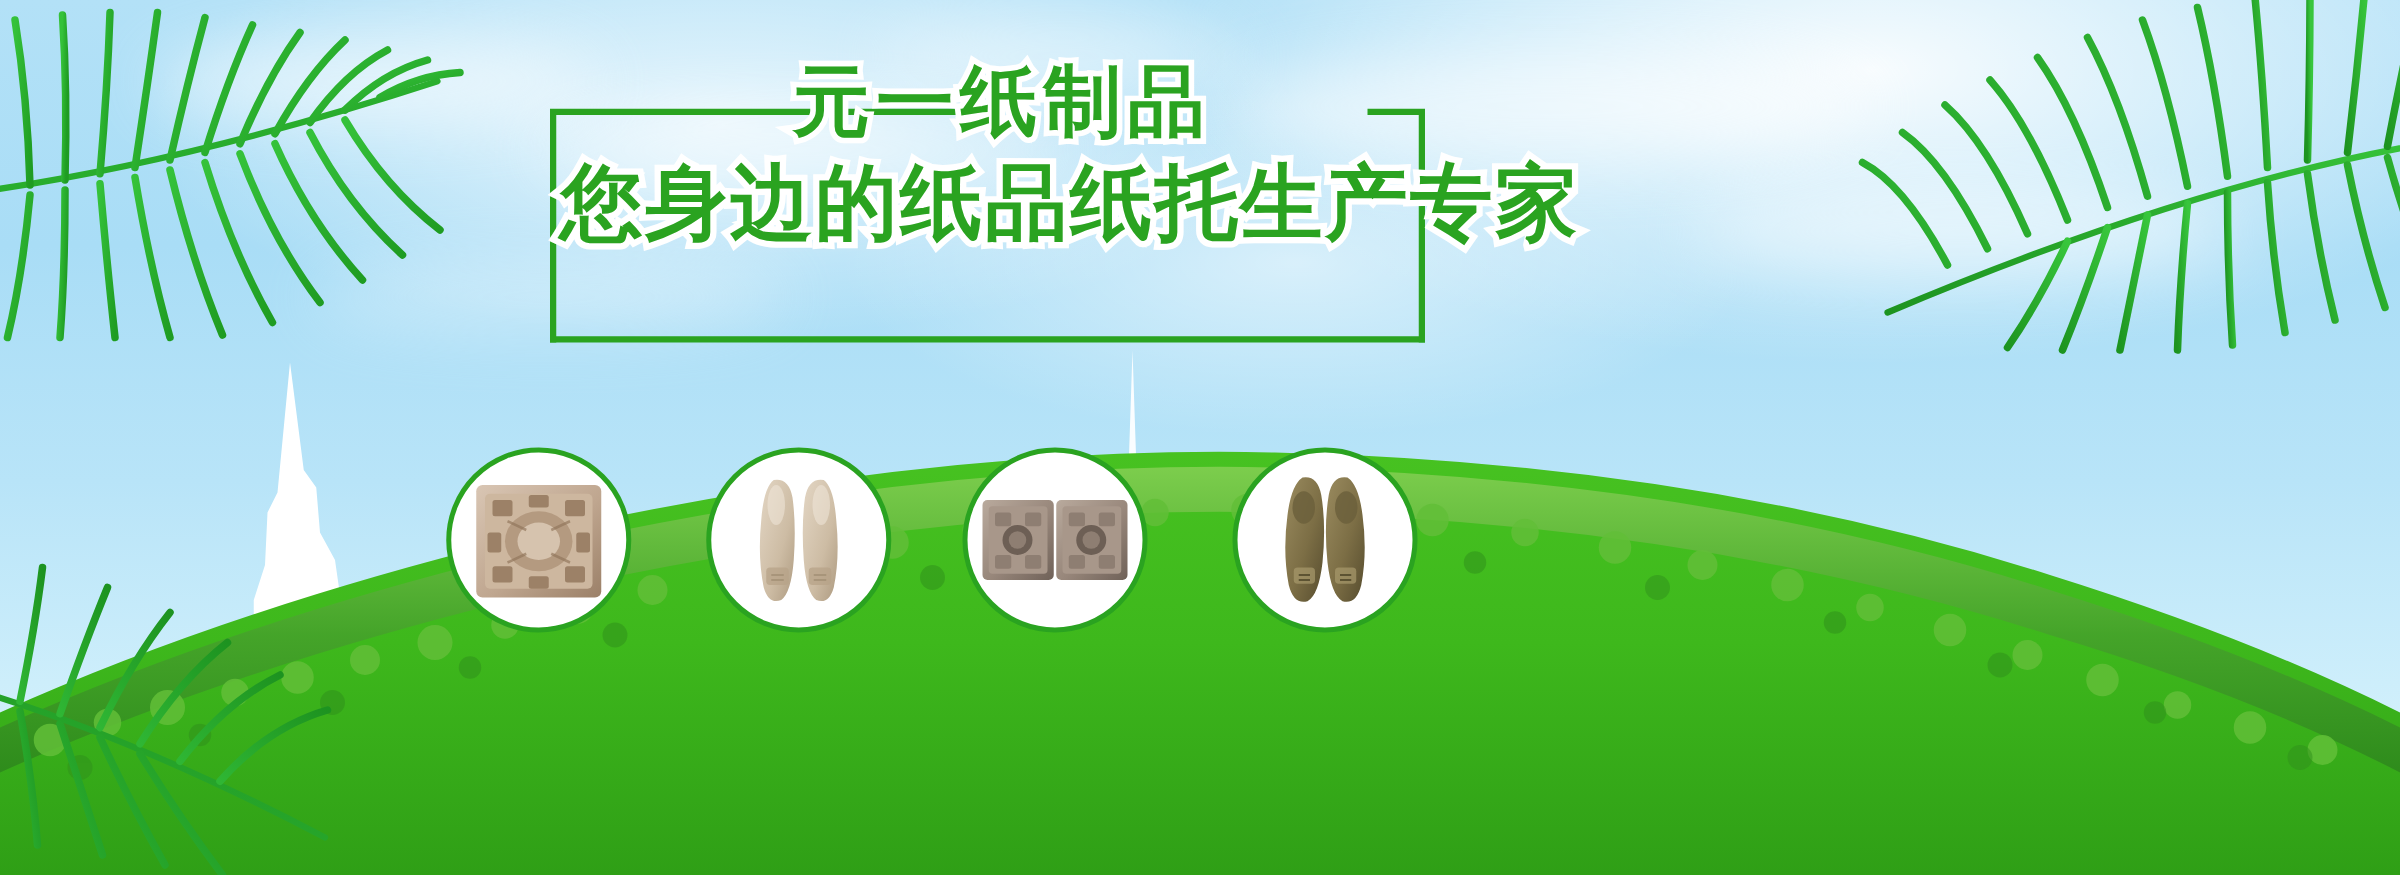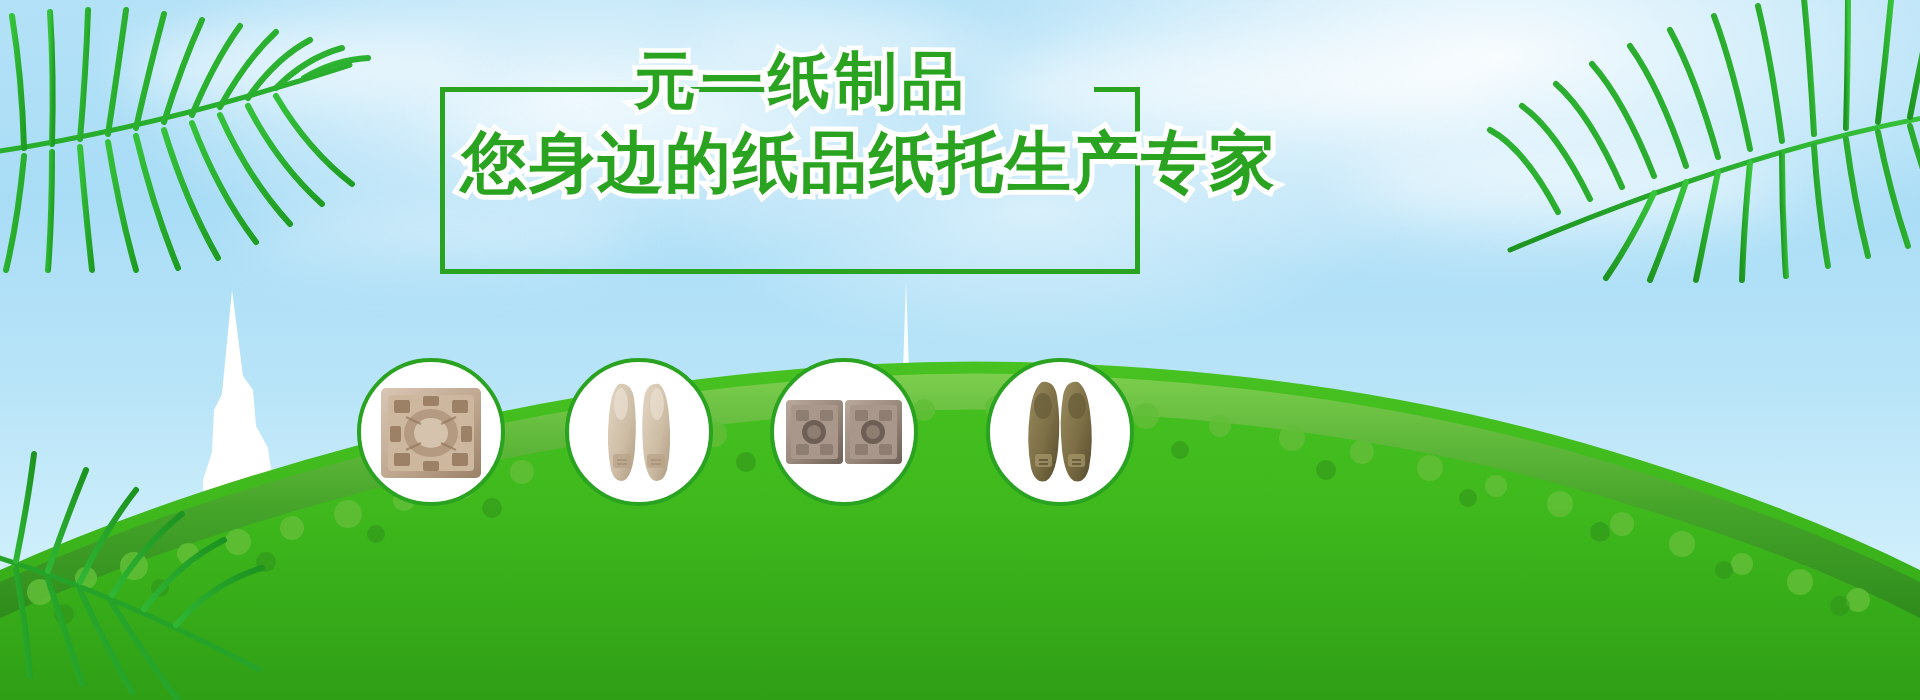--- a/index.html
+++ b/index.html
@@ -57,21 +57,21 @@
 
   .title-line-1{
     position:absolute; left:194px; top:-42px;
     font-size:62px; font-weight:bold; letter-spacing:5px;
     color:#2aa320; white-space:nowrap; line-height:1;
     -webkit-text-stroke:9px #ffffff;
     paint-order:stroke fill;
     font-family:"DejaVu Sans","Liberation Sans",sans-serif;
   }
   .title-line-2{
-    position:absolute; left:21px; top:38px;
+    position:absolute; left:8px; top:38px;
     font-size:66px; font-weight:bold; letter-spacing:2px;
     color:#2aa320; white-space:nowrap; line-height:1;
     -webkit-text-stroke:10px #ffffff;
     paint-order:stroke fill;
     font-family:"DejaVu Sans","Liberation Sans",sans-serif;
     text-align:center;
   }
   .subtitle{
     position:absolute; left:482px; top:290px;
     font-size:36px; color:#3b4249; letter-spacing:3px;

